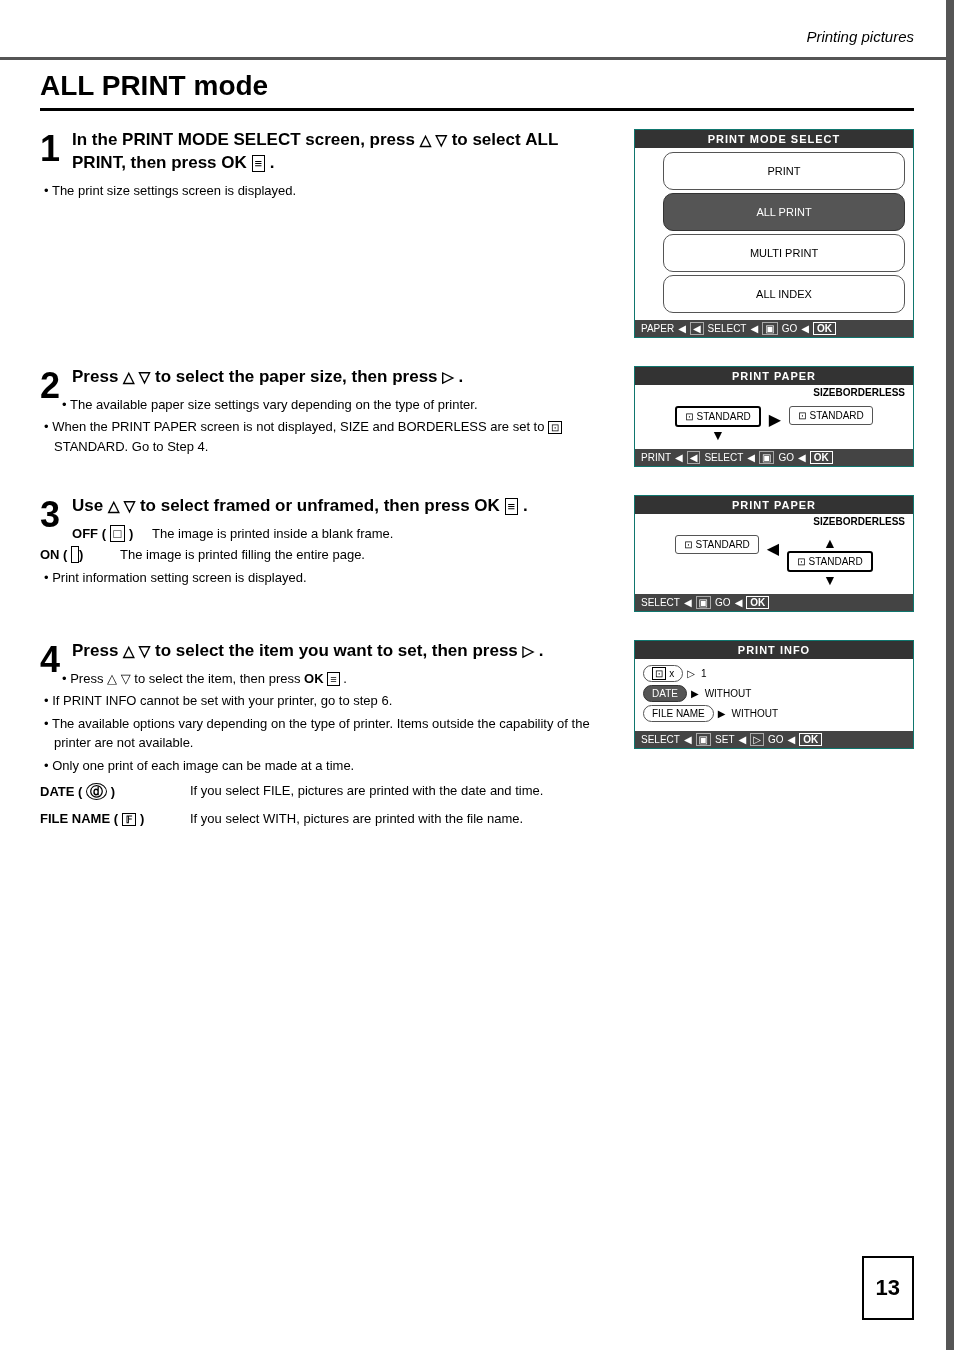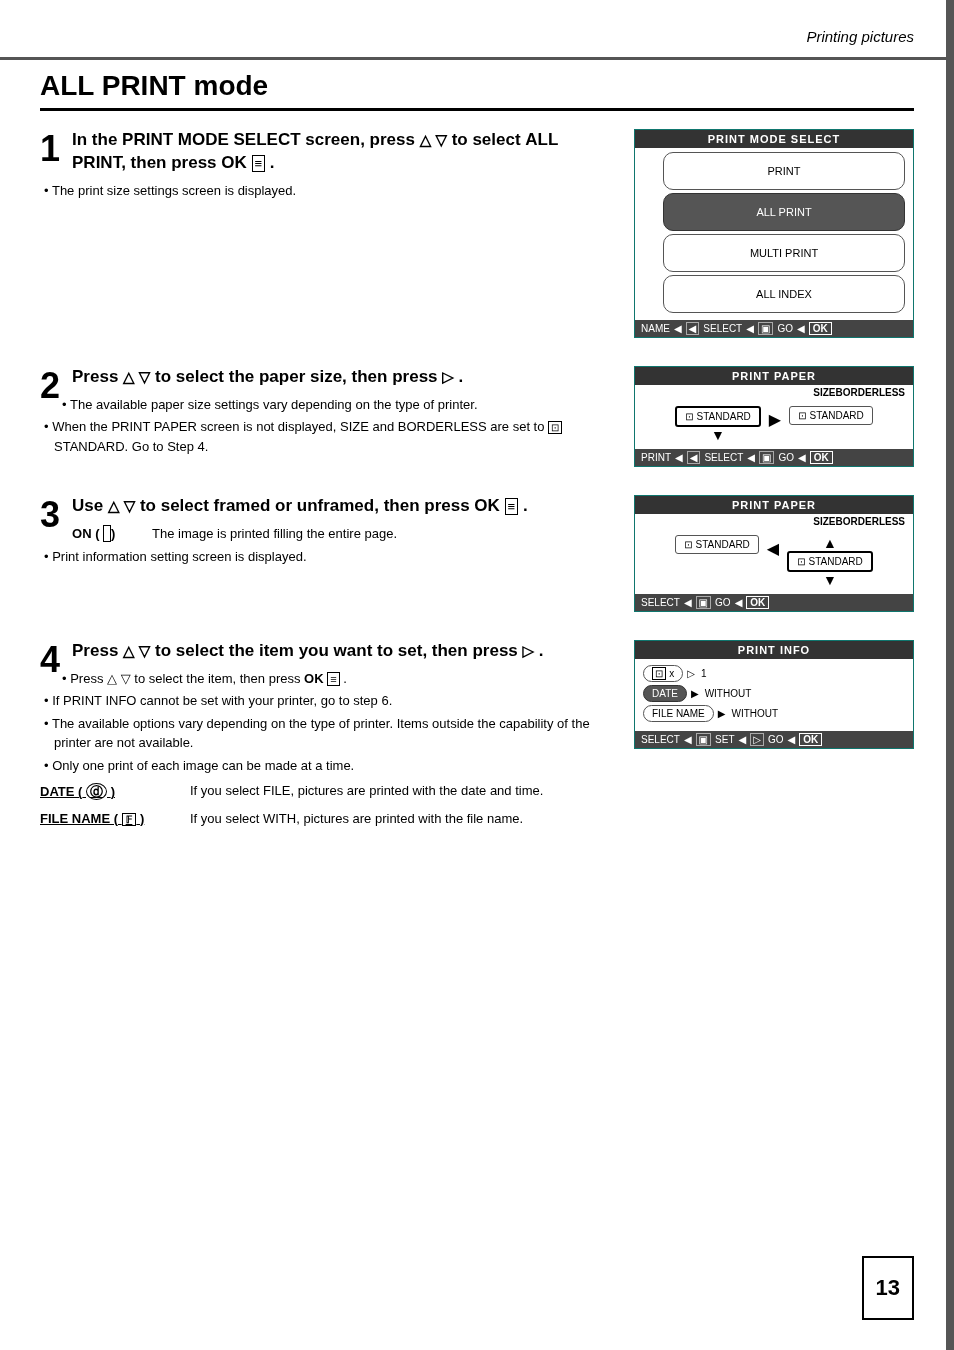--- a/index.html
+++ b/index.html
@@ -127,21 +127,20 @@
       margin-top: 8px;
       font-size: 13px;
     }
     .date-filename-row {
       display: flex;
       margin-bottom: 10px;
     }
     .df-label {
       font-weight: bold;
       min-width: 150px;
-      text-decoration: underline;
     }
     .df-desc {
       flex: 1;
     }
 
     
     .ui-panel {
       border: 1px solid #0f766e;
       background: #fff;
       margin-bottom: 0px;
@@ -298,21 +297,21 @@
       <div class="step-right">
         <div class="ui-panel pms-panel">
           <div class="ui-panel-title">PRINT  MODE  SELECT</div>
           <div class="pms-items">
             <div class="pms-item">PRINT</div>
             <div class="pms-item active">ALL PRINT</div>
             <div class="pms-item">MULTI PRINT</div>
             <div class="pms-item">ALL INDEX</div>
           </div>
           <div class="ui-panel-footer">
-            <span>NAME</span>
+            <span>PAPER</span>
             <span>◀</span>
             <span style="border:1px solid #aaa;padding:0 2px;">◀</span>
             <span> SELECT</span>
             <span>◀</span>
             <span style="border:1px solid #aaa;padding:0 2px;">▣</span>
             <span> GO</span>
             <span>◀</span>
             <span class="ok-box">OK</span>
           </div>
         </div>
@@ -368,20 +367,24 @@
       </div>
     </div>
 
     <div class="step-row">
       <div class="step-left">
         <span class="step-number">3</span>
         <div class="step-heading">
           <strong>Use <span style="font-size:15px;">△ ▽</span> to select framed or unframed, then press OK</strong> <span style="border:1.5px solid #000;padding:0 2px;font-size:13px;">≡</span> <strong>.</strong>
         </div>
         <div class="sub-items">
+          <div class="sub-item-row">
+            <span class="sub-item-label"><strong>OFF</strong> ( <span style="border:1.5px solid #000;padding:0 3px;">□</span> )&nbsp;&nbsp;&nbsp;</span>
+            <span class="sub-item-desc">The image is printed inside a blank frame.</span>
+          </div>
           <div class="sub-item-row">
             <span class="sub-item-label"><strong>ON</strong> ( <span style="border:1px solid #000;padding:0 3px;"> </span> )&nbsp;&nbsp;&nbsp;&nbsp;</span>
             <span class="sub-item-desc">The image is printed filling the entire page.</span>
           </div>
         </div>
         <ul class="step-bullets" style="margin-top:6px;">
           <li>Print information setting screen is displayed.</li>
         </ul>
       </div>
       <div class="step-right">

